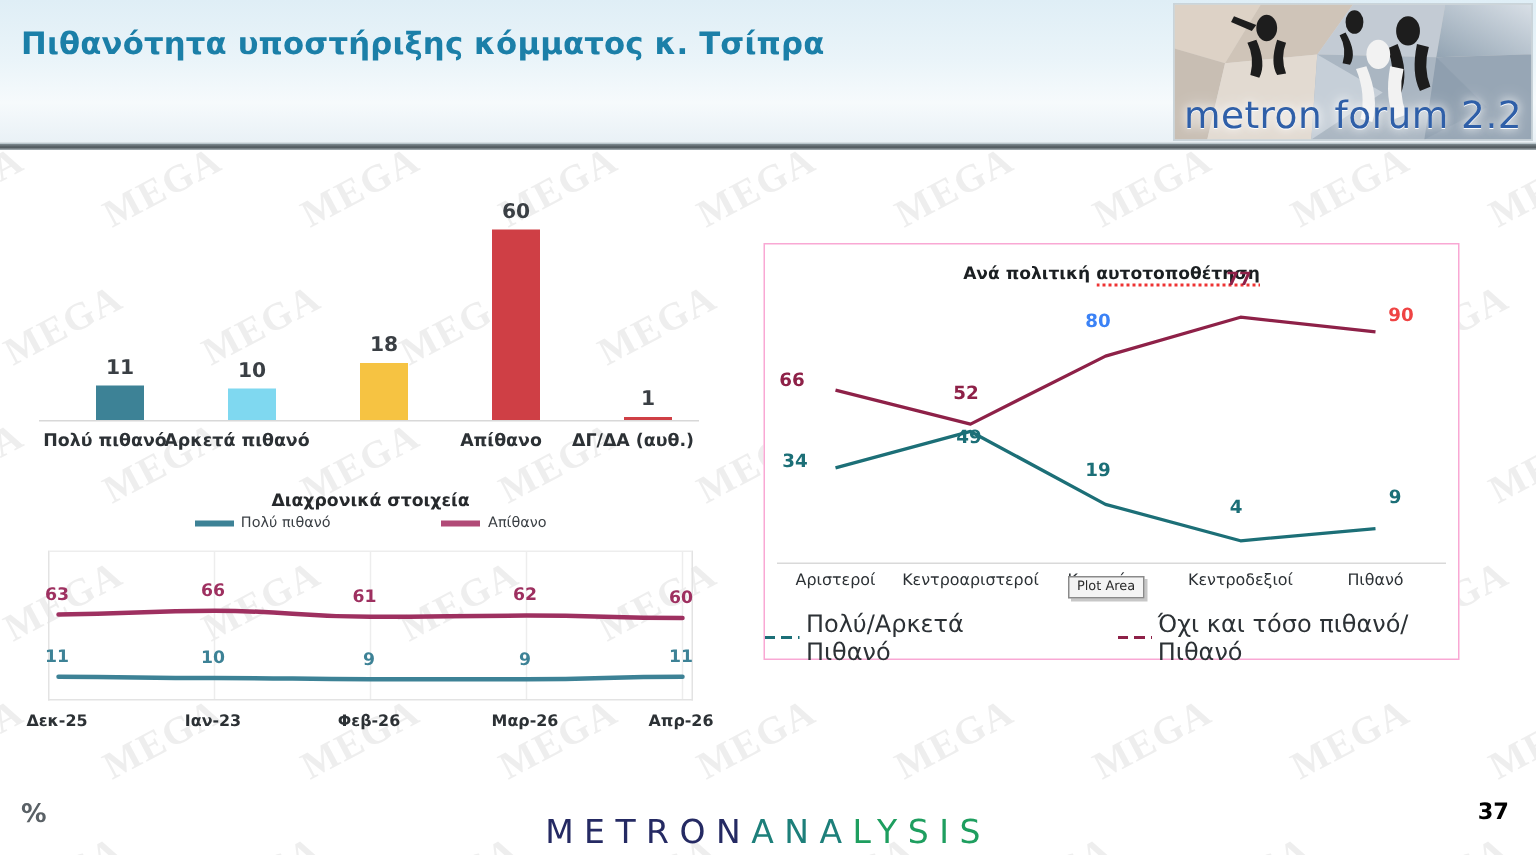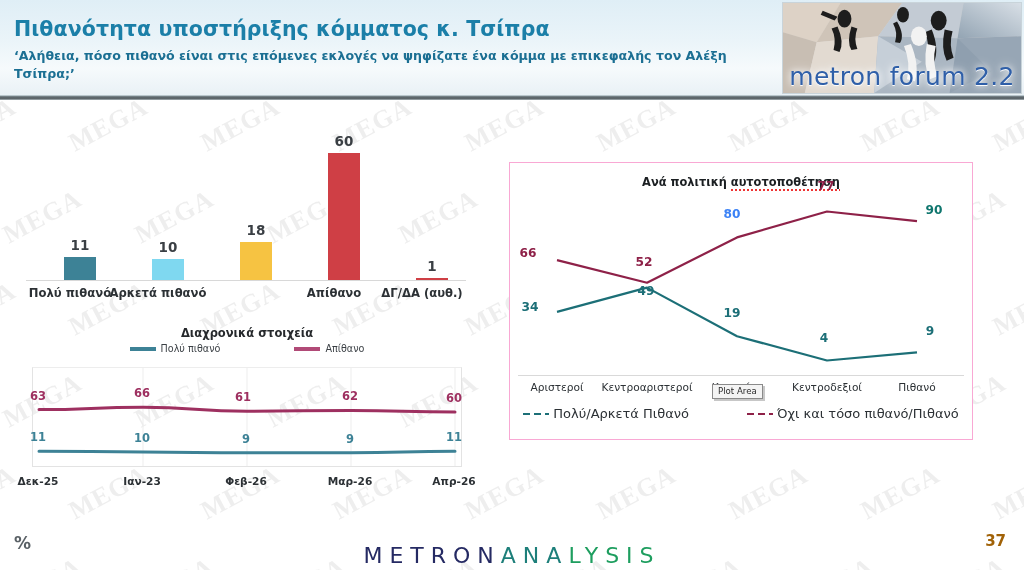--- a/index.html
+++ b/index.html
@@ -123,21 +123,21 @@
   #pol-axisline{position:absolute;left:8px;top:212px;width:446px;height:1px;background:#d9d9d9;}
   .pol-val{position:absolute;font-size:12.2px;font-weight:700;}
   .pol-xlabel{
     position:absolute;top:218px;text-align:center;width:120px;
     font-size:10.6px;font-weight:400;color:#2c3135;
   }
   #pol-legend{
     position:absolute;left:0;top:243px;width:462px;
     display:flex;justify-content:center;gap:58px;align-items:center;
   }
-  .pol-leg-item{display:flex;align-items:center;gap:4px;font-size:13px;color:#2c3135;}
+  .pol-leg-item{display:flex;align-items:center;gap:4px;font-size:16px;color:#2c3135;}
   .dash-swatch{display:inline-block;width:26px;height:2px;}
   .dash-swatch i{display:block;height:2px;}
 
   
   #plot-area-tip{
     position:absolute;left:712px;top:284px;z-index:6;
     background:#f4f4f4;border:1px solid #8a8a8a;
     font-family:"DejaVu Sans","Liberation Sans",sans-serif;
     font-size:8.6px;color:#2b2b2b;padding:2px 5px 2px 5px;
     box-shadow:2px 2px 0 rgba(0,0,0,.22);
@@ -151,21 +151,21 @@
   }
   #brand{
     position:absolute;left:0;right:0;top:4px;text-align:center;
     font-family:"DejaVu Sans","Liberation Sans",sans-serif;
     font-size:22px;letter-spacing:7px;font-weight:400;white-space:nowrap;margin-top:19px;
   }
   #brand .m1{color:#252a63;}
   #brand .m2{color:#1d7f7a;}
   #brand .m3{color:#1e9e5f;}
   #page-num{
-    position:absolute;right:18px;top:12px;font-size:15px;font-weight:700;color:#a16207;
+    position:absolute;right:18px;top:12px;font-size:15px;font-weight:700;color:#000000;
   }
 </style>
 </head>
 <body>
 
 <div id="watermark">
     <span style="left: 0px; top: 18px;">MEGA</span>
     <span style="left: 132px; top: 18px;">MEGA</span>
     <span style="left: 264px; top: 18px;">MEGA</span>
     <span style="left: 396px; top: 18px;">MEGA</span>
@@ -222,21 +222,20 @@
     <span style="left: 396px; top: 570px;">MEGA</span>
     <span style="left: 528px; top: 570px;">MEGA</span>
     <span style="left: 660px; top: 570px;">MEGA</span>
     <span style="left: 792px; top: 570px;">MEGA</span>
     <span style="left: 924px; top: 570px;">MEGA</span>
   </div>
 
 <div id="header">
   <div id="header-text">
     <div id="slide-title">Πιθανότητα υποστήριξης κόμματος κ. Τσίπρα</div>
-    <div id="slide-subtitle">‘Αλήθεια, πόσο πιθανό είναι στις επόμενες εκλογές να ψηφίζατε ένα κόμμα με επικεφαλής τον Αλέξη Τσίπρα;’</div>
   </div>
 
   <div id="logo">
     <div id="logo-photo">
       <svg viewBox="0 0 240 92" preserveAspectRatio="none" aria-hidden="true">
         <defs>
           <linearGradient id="lg1" x1="0" y1="0" x2="1" y2="1">
             <stop offset="0" stop-color="#e8ded4"></stop>
               <stop offset="1" stop-color="#b9c3cc"></stop>
           </linearGradient>
@@ -377,21 +376,21 @@
     </div>
   <div class="pol-val" style="color: rgb(28, 111, 119); left: 10px; top: 136.92px; width: 20px; text-align: center;">34</div>
       <div class="pol-val" style="color: rgb(28, 111, 119); left: 126px; top: 120.62px; width: 20px; text-align: center;">49</div>
       <div class="pol-val" style="color: rgb(28, 111, 119); left: 212px; top: 143.22px; width: 20px; text-align: center;">19</div>
       <div class="pol-val" style="color: rgb(28, 111, 119); left: 304px; top: 167.52px; width: 20px; text-align: center;">4</div>
       <div class="pol-val" style="color: rgb(28, 111, 119); left: 410px; top: 161.42px; width: 20px; text-align: center;">9</div>
       <div class="pol-val" style="color: rgb(142, 33, 72); left: 8px; top: 83.08px; width: 20px; text-align: center;">66</div>
       <div class="pol-val" style="color: rgb(142, 33, 72); left: 124px; top: 91.76px; width: 20px; text-align: center;">52</div>
       <div class="pol-val" style="color: #3b82f6; left: 212px; top: 44.4px; width: 20px; text-align: center;">80</div>
       <div class="pol-val" style="color: rgb(142, 33, 72); left: 306px; top: 16.48px; width: 20px; text-align: center;">77</div>
-      <div class="pol-val" style="color: #0f766e; left: 414px; top: 40.2px; width: 20px; text-align: center;">90</div>
+      <div class="pol-val" style="color: #ef4444; left: 414px; top: 40.2px; width: 20px; text-align: center;">90</div>
       <div class="pol-xlabel" style="left: -13px;">Αριστεροί</div>
       <div class="pol-xlabel" style="left: 77px;">Κεντροαριστεροί</div>
       <div class="pol-xlabel" style="left: 167px;">Κεντρώοι</div>
       <div class="pol-xlabel" style="left: 257px;">Κεντροδεξιοί</div>
       <div class="pol-xlabel" style="left: 347px;">Πιθανό</div>
     </div>
 
   <div id="plot-area-tip">Plot Area</div>
 </div>
 

